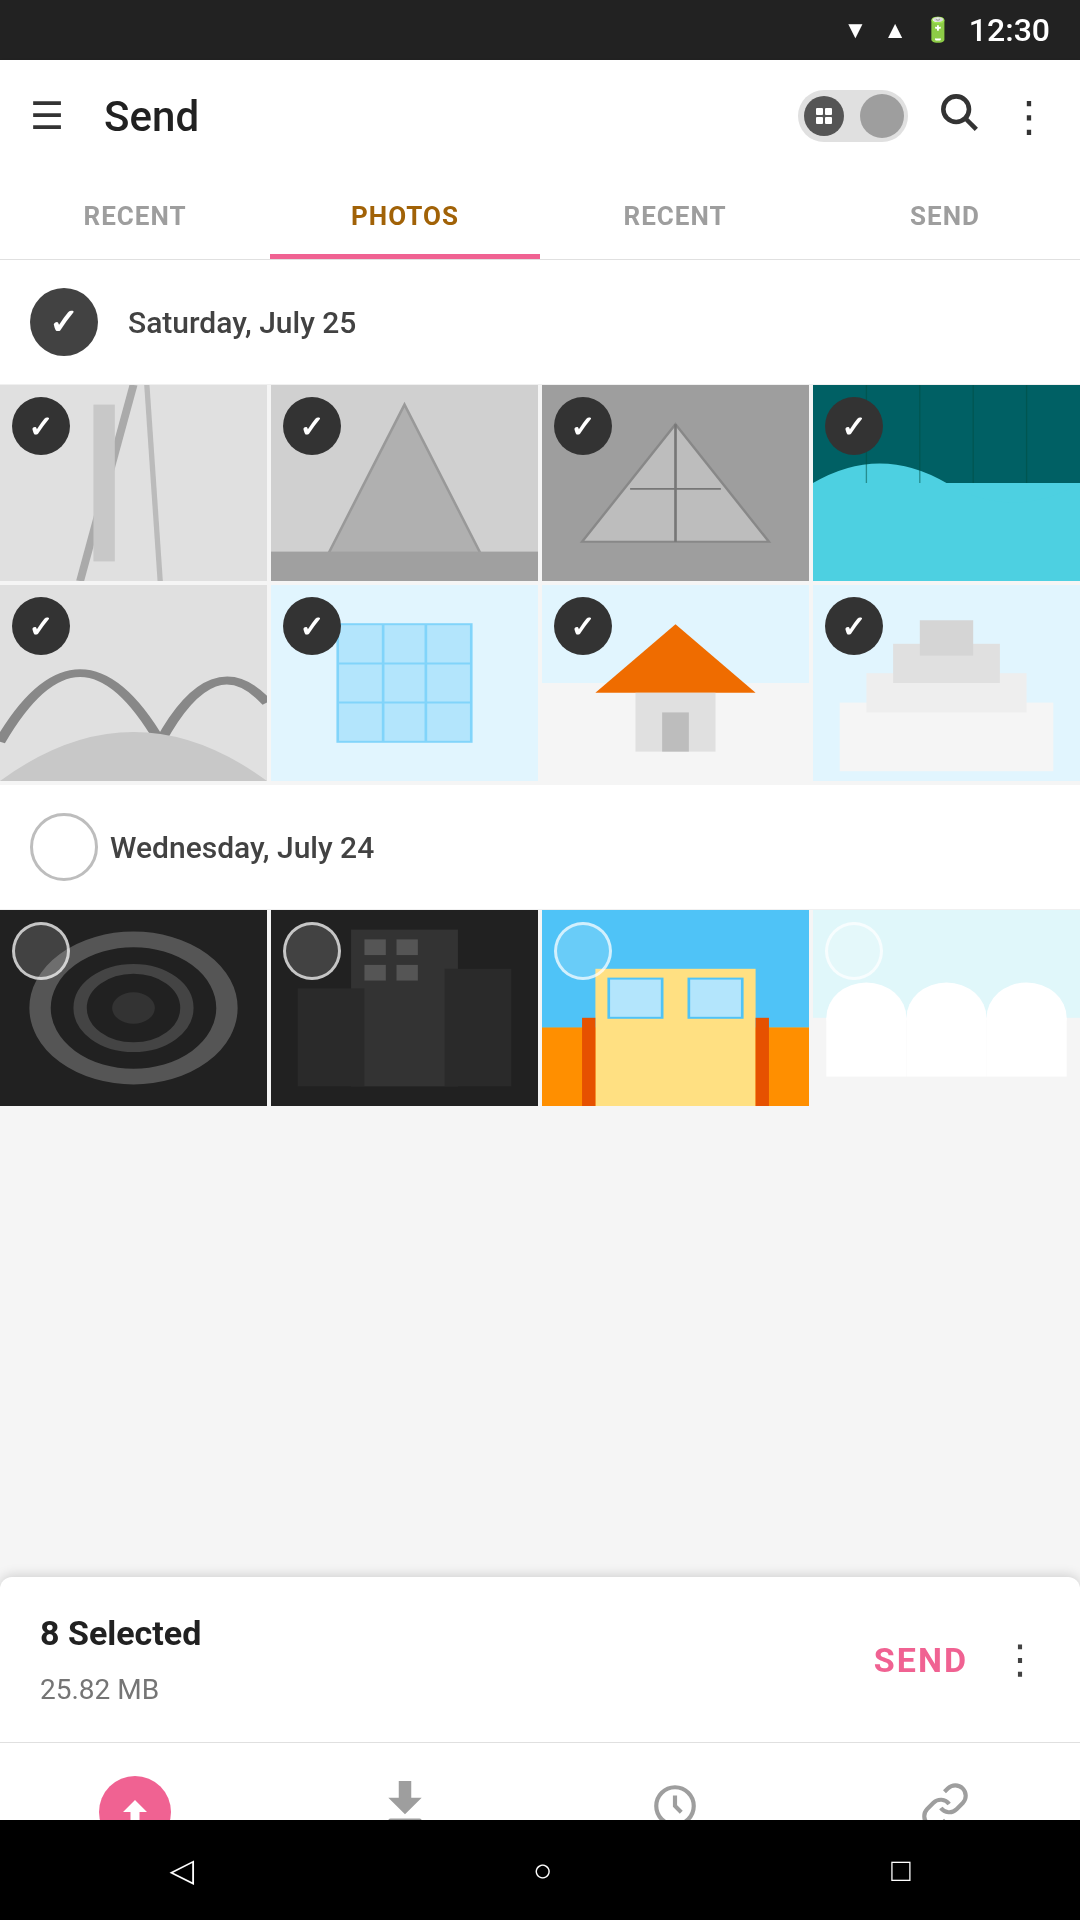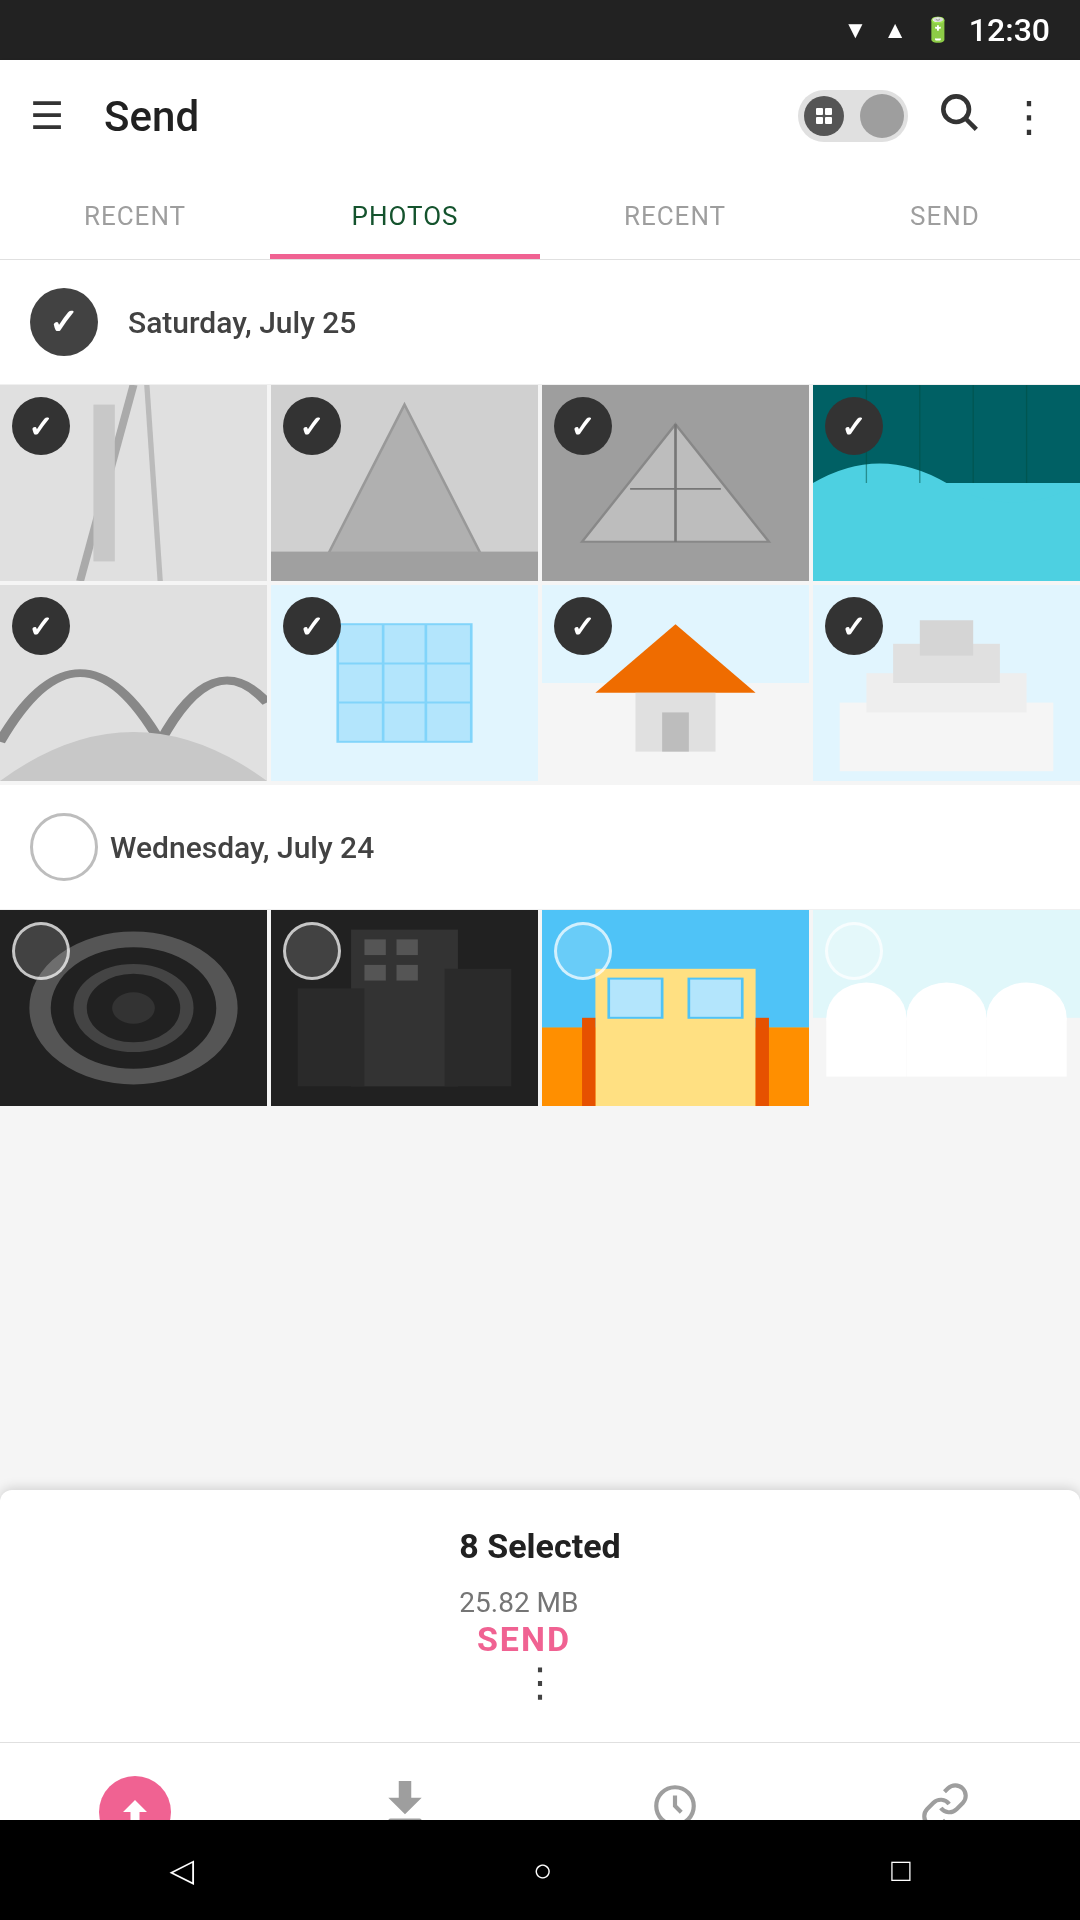--- a/index.html
+++ b/index.html
@@ -115,28 +115,28 @@
       align-items: flex-end;
       border-bottom: 1px solid #e0e0e0;
     }
     .tab {
       flex: 1;
       height: 100%;
       display: flex;
       align-items: center;
       justify-content: center;
       font-size: 26px;
-      font-weight: 400;
+      font-weight: 700;
       color: #9e9e9e;
       cursor: pointer;
       position: relative;
       letter-spacing: 1px;
     }
     .tab.active {
-      color: #14532d;
+      color: #a16207;
     }
     .tab.active::after {
       content: '';
       position: absolute;
       bottom: 0;
       left: 0;
       right: 0;
       height: 5px;
       background: #f06292;
     }
@@ -252,21 +252,20 @@
       bottom: 178px;
       left: 0;
       right: 0;
       background: white;
       padding: 36px 40px;
       display: flex;
       align-items: center;
       box-shadow: 0 -2px 12px rgba(0,0,0,0.15);
       border-radius: 12px 12px 0 0;
       z-index: 10;
-      flex-direction: column;
     }
     .selected-info {
       flex: 1;
     }
     .selected-count {
       font-size: 34px;
       font-weight: 700;
       color: #212121;
     }
     .selected-size {

